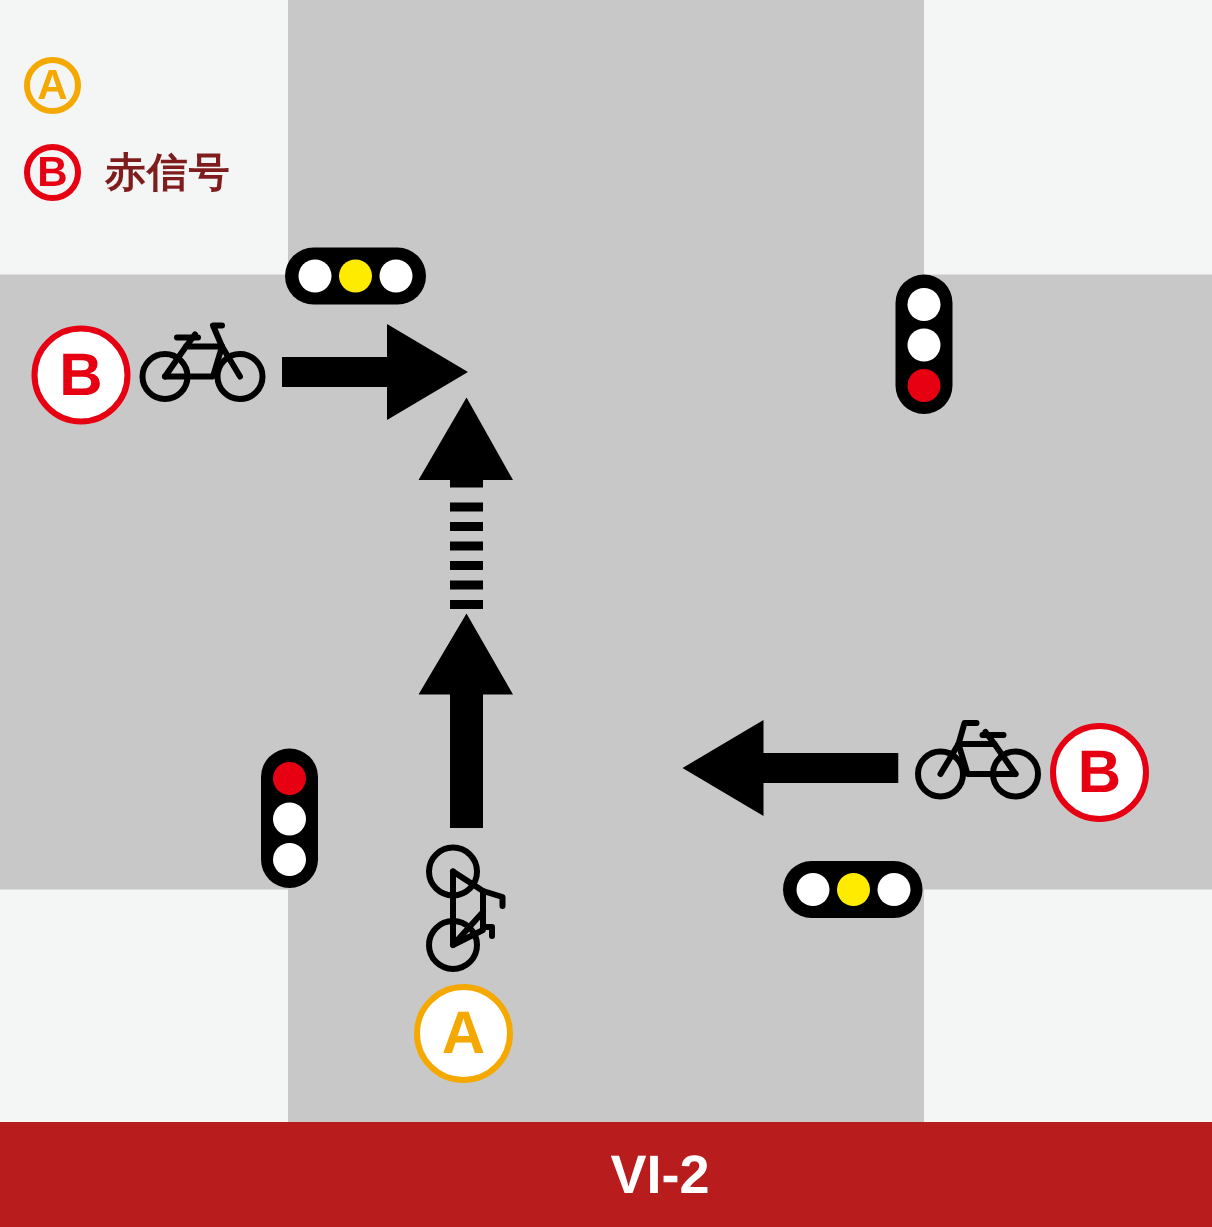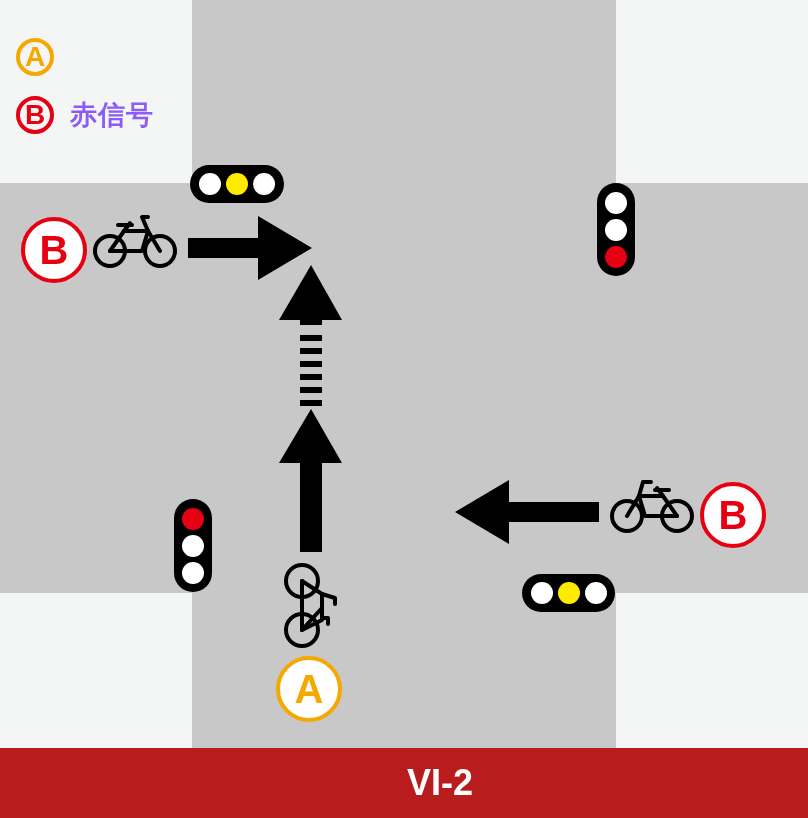--- a/index.html
+++ b/index.html
@@ -20,21 +20,21 @@
 <body>
 
 <div class="road" style="left:192px; top:0; width:424px; height:748px;"></div>
 <div class="road" style="left:0; top:183px; width:808px; height:410px;"></div>
 
 <div class="legend-row" style="top:38px;">
   <div class="legend-badge" style="border-color:#f5a800; color:#f5a800;">A</div>
 </div>
 <div class="legend-row" style="top:96px;">
   <div class="legend-badge" style="border-color:#e60012; color:#e60012;">B</div>
-  <span class="legend-label" style="color:#8b5cf6;">赤信号</span>
+  <span class="legend-label" style="color:#7f1d1d;">赤信号</span>
 </div>
 
 <div class="signal h" style="left:190px; top:165px; width:94px; height:38px;">
   <div class="lamp" style="background:#fff;"></div>
   <div class="lamp" style="background:#ffeb00;"></div>
   <div class="lamp" style="background:#fff;"></div>
 </div>
 <div class="signal v" style="left:597px; top:183px; width:38px; height:93px;">
   <div class="lamp" style="background:#fff;"></div>
   <div class="lamp" style="background:#fff;"></div>

